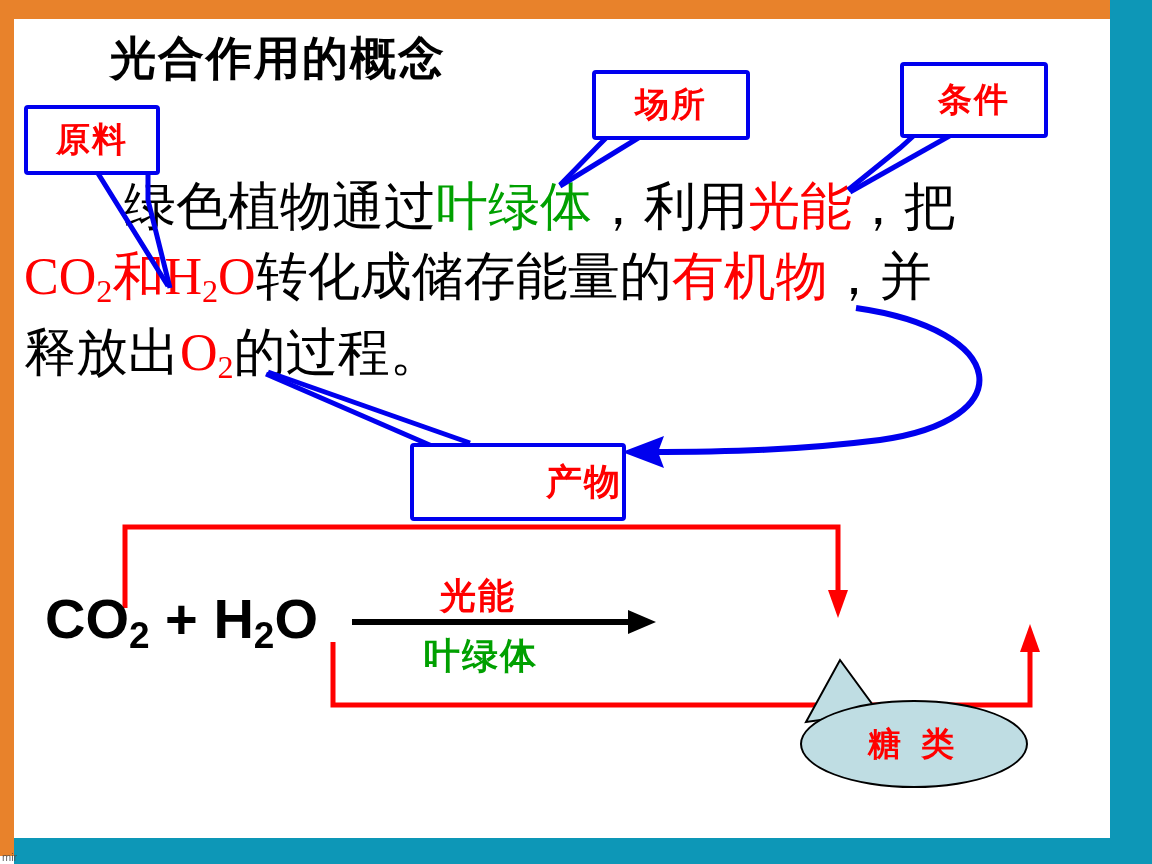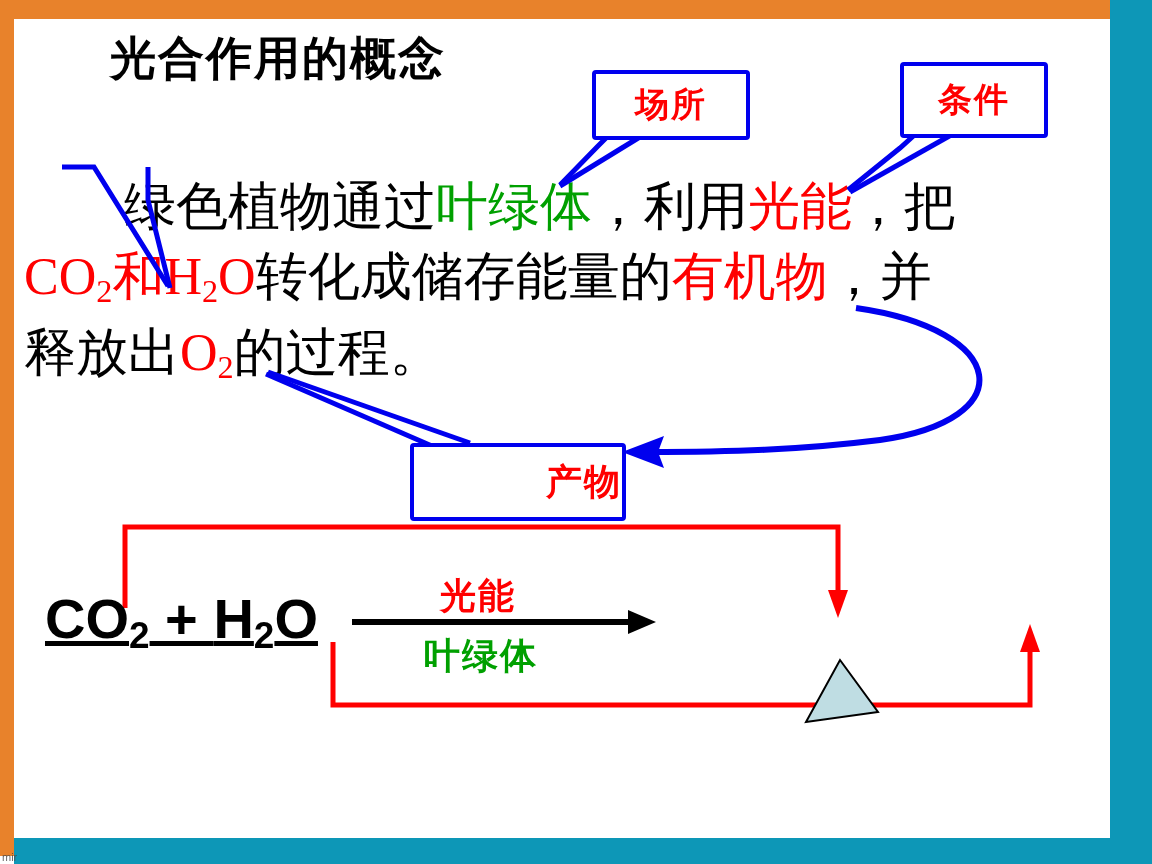--- a/index.html
+++ b/index.html
@@ -127,21 +127,20 @@
   .equation {
     position: absolute;
     left: 45px; top: 586px;
     font-family: "Liberation Sans", "DejaVu Sans", sans-serif;
     font-size: 56px;
     font-weight: 700;
     color: #000000;
     white-space: nowrap;
     letter-spacing: 0px;
     z-index: 12;
-    text-decoration: underline;
   }
   .equation sub {
     font-size: 0.66em;
     vertical-align: baseline;
     position: relative;
     top: 0.28em;
   }
   #eq-right { left: 660px; }
 
   .eq-cond-top {
@@ -200,20 +199,23 @@
     <polyline points="920,130 900,148 848,190" fill="none" stroke="#0000EE" stroke-width="5"></polyline>
     <polyline points="960,130 850,192" fill="none" stroke="#0000EE" stroke-width="5"></polyline>
 
     <polyline points="470,443 268,372" fill="none" stroke="#0000EE" stroke-width="5"></polyline>
     <polyline points="432,446 266,374" fill="none" stroke="#0000EE" stroke-width="5"></polyline>
 
     <path d="M 856,308 C 1010,330 1022,420 880,440 C 800,450 730,452 648,452" fill="none" stroke="#0000EE" stroke-width="6"></path>
     <polygon points="622,452 664,436 658,452 664,468" fill="#0000EE"></polygon>
   </svg>
 
+  <div class="callout" id="callout-yuanliao">
+    <span>原料</span>
+  </div>
   <div class="callout" id="callout-changsuo">
     <span>场所</span>
   </div>
   <div class="callout" id="callout-tiaojian">
     <span>条件</span>
   </div>
   <div class="callout" id="callout-chanwu">
     <span>产物</span>
   </div>
 
@@ -232,14 +234,17 @@
   </svg>
 
   <div class="equation" id="eq-left">
     <span><span>CO</span><sub>2</sub></span><span> + </span><span><span>H</span><sub>2</sub><span>O</span></span>
   </div>
 
   <div class="eq-cond-top">光能</div>
   <div class="eq-cond-bottom">叶绿体</div>
 
 
+  <div id="callout-tangle">
+    <span>糖 类</span>
+  </div>
 
 </div>
 
 </body></html>

